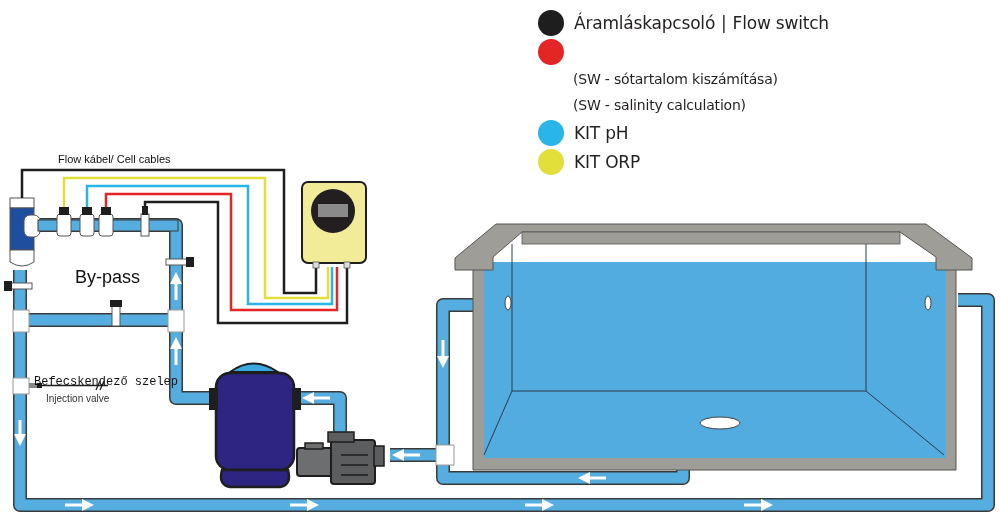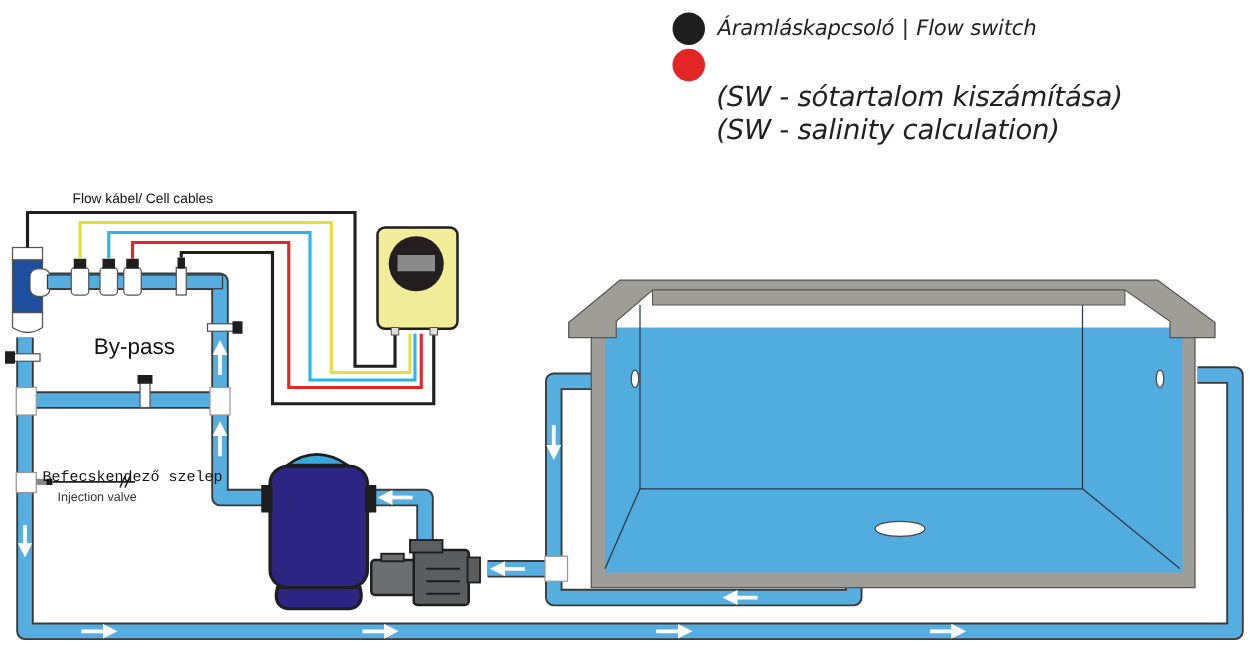--- a/index.html
+++ b/index.html
@@ -1,22 +1,22 @@
 <!DOCTYPE html>
 <html><head>
 <meta charset="utf-8">
 <style>
   html, body { margin: 0; padding: 0; background: #ffffff; }
   body { width: 1000px; height: 525px; position: relative; overflow: hidden; font-family: "Liberation Sans", sans-serif; }
   #diagram { position: absolute; left: 0; top: 0; width: 1000px; height: 525px; }
-  .legend { position: absolute; left: 538px; top: 8px; font-family: "DejaVu Sans", sans-serif; color: #231f20; font-style: italic; }
+  .legend { position: absolute; left: 538px; top: 8px; font-family: "DejaVu Sans", sans-serif; color: #231f20; }
   .legend-row { display: flex; align-items: center; height: 29px; }
   .legend-dot { width: 26px; height: 26px; border-radius: 50%; margin-right: 10px; flex: 0 0 auto; }
   .legend-text { font-size: 17px; white-space: nowrap; letter-spacing: -0.2px; }
-  .legend-sub { font-size: 22px; padding-left: 35px; height: 26px; line-height: 26px; white-space: nowrap; letter-spacing: -0.2px; }
+  .legend-sub { font-size: 14px; padding-left: 35px; height: 26px; line-height: 26px; white-space: nowrap; letter-spacing: -0.2px; }
   .sep { margin: 0 6px; }
   .lbl { position: absolute; white-space: nowrap; color: #111; }
   .lbl-cable { left: 58px; top: 153px; font-size: 11px; }
   .lbl-bypass { left: 75px; top: 267px; font-size: 18px; }
   .lbl-inj1 { left: 34px; top: 375px; font-size: 12px; font-family: Liberation Mono, monospace; }
   .lbl-inj2 { left: 46px; top: 393px; font-size: 10px; color: #333; }
 </style>
 </head>
 <body>
 
@@ -183,13 +183,21 @@
 <div class="legend">
   <div class="legend-row">
     <span class="legend-dot" style="background:#1e1e1e"></span>
     <span class="legend-text"><span>Áramláskapcsoló</span><span class="sep">|</span><span>Flow switch</span></span>
   </div>
   <div class="legend-row">
     <span class="legend-dot" style="background:#e32526"></span>
   </div>
   <div class="legend-sub">(SW - sótartalom kiszámítása)</div>
   <div class="legend-sub">(SW - salinity calculation)</div>
+  <div class="legend-row">
+    <span class="legend-dot" style="background:#29b5e8"></span>
+    <span class="legend-text">KIT pH</span>
+  </div>
+  <div class="legend-row">
+    <span class="legend-dot" style="background:#e2df3a"></span>
+    <span class="legend-text">KIT ORP</span>
+  </div>
 </div>
 
 </body></html>

